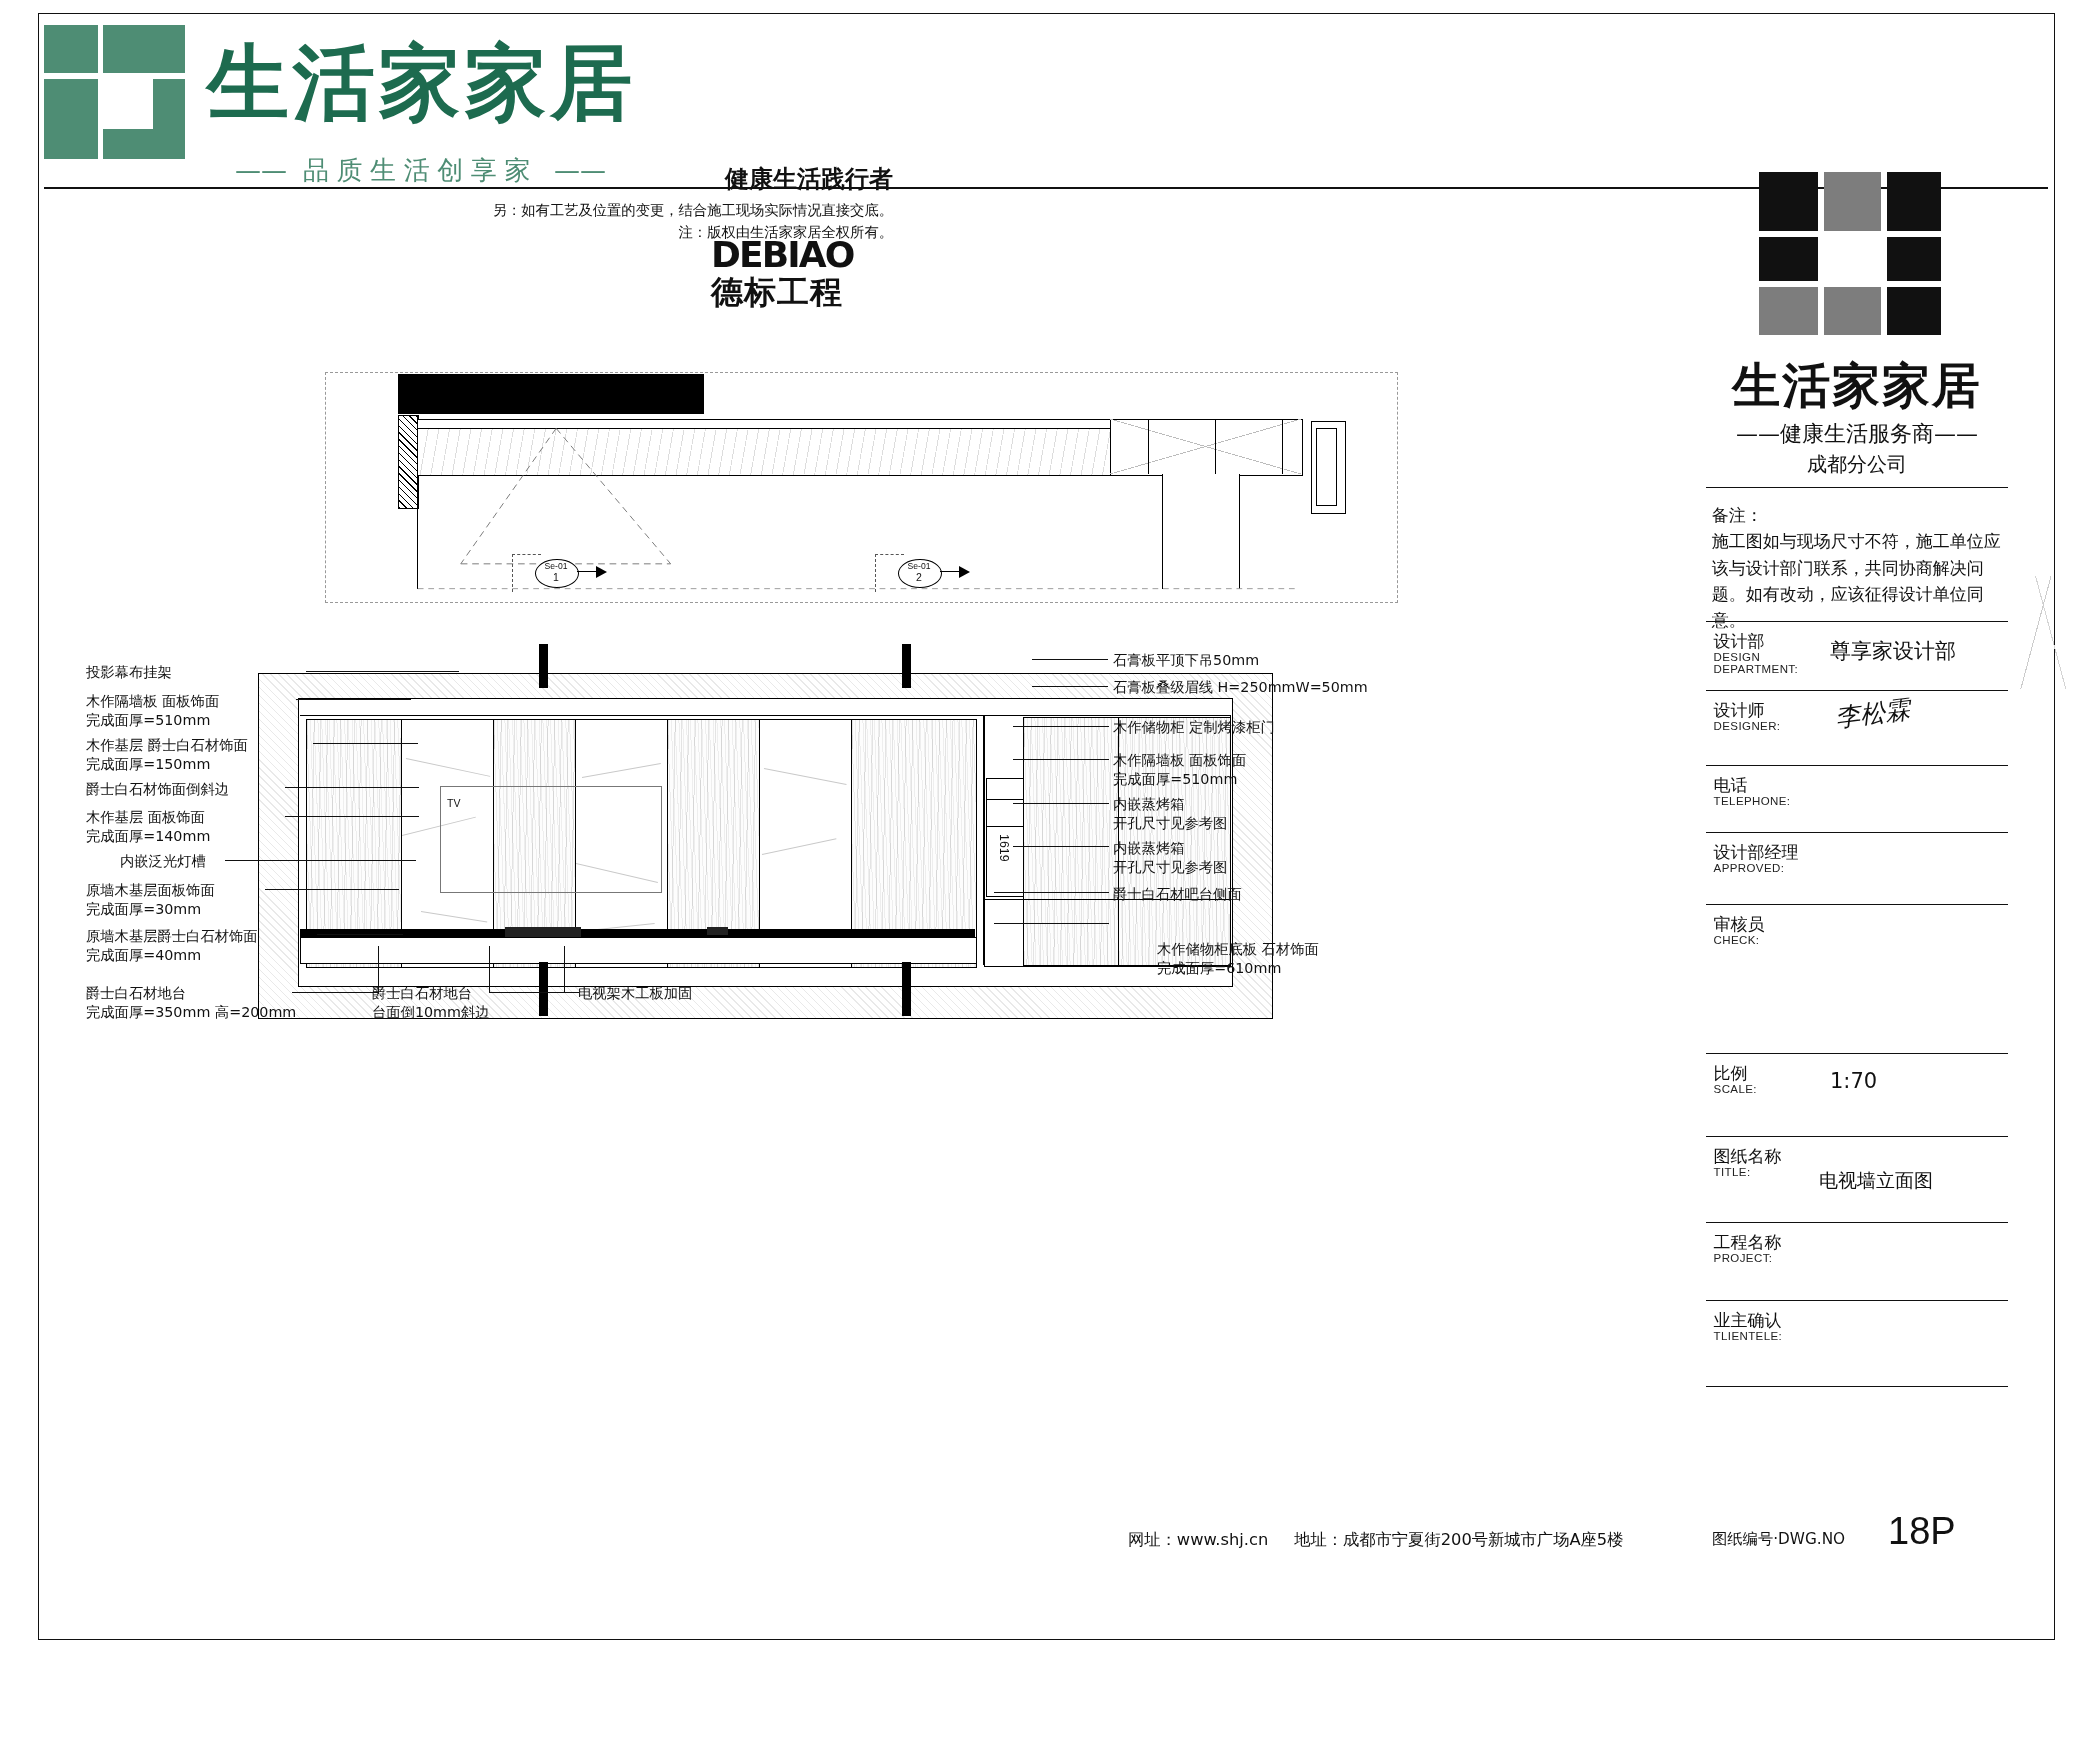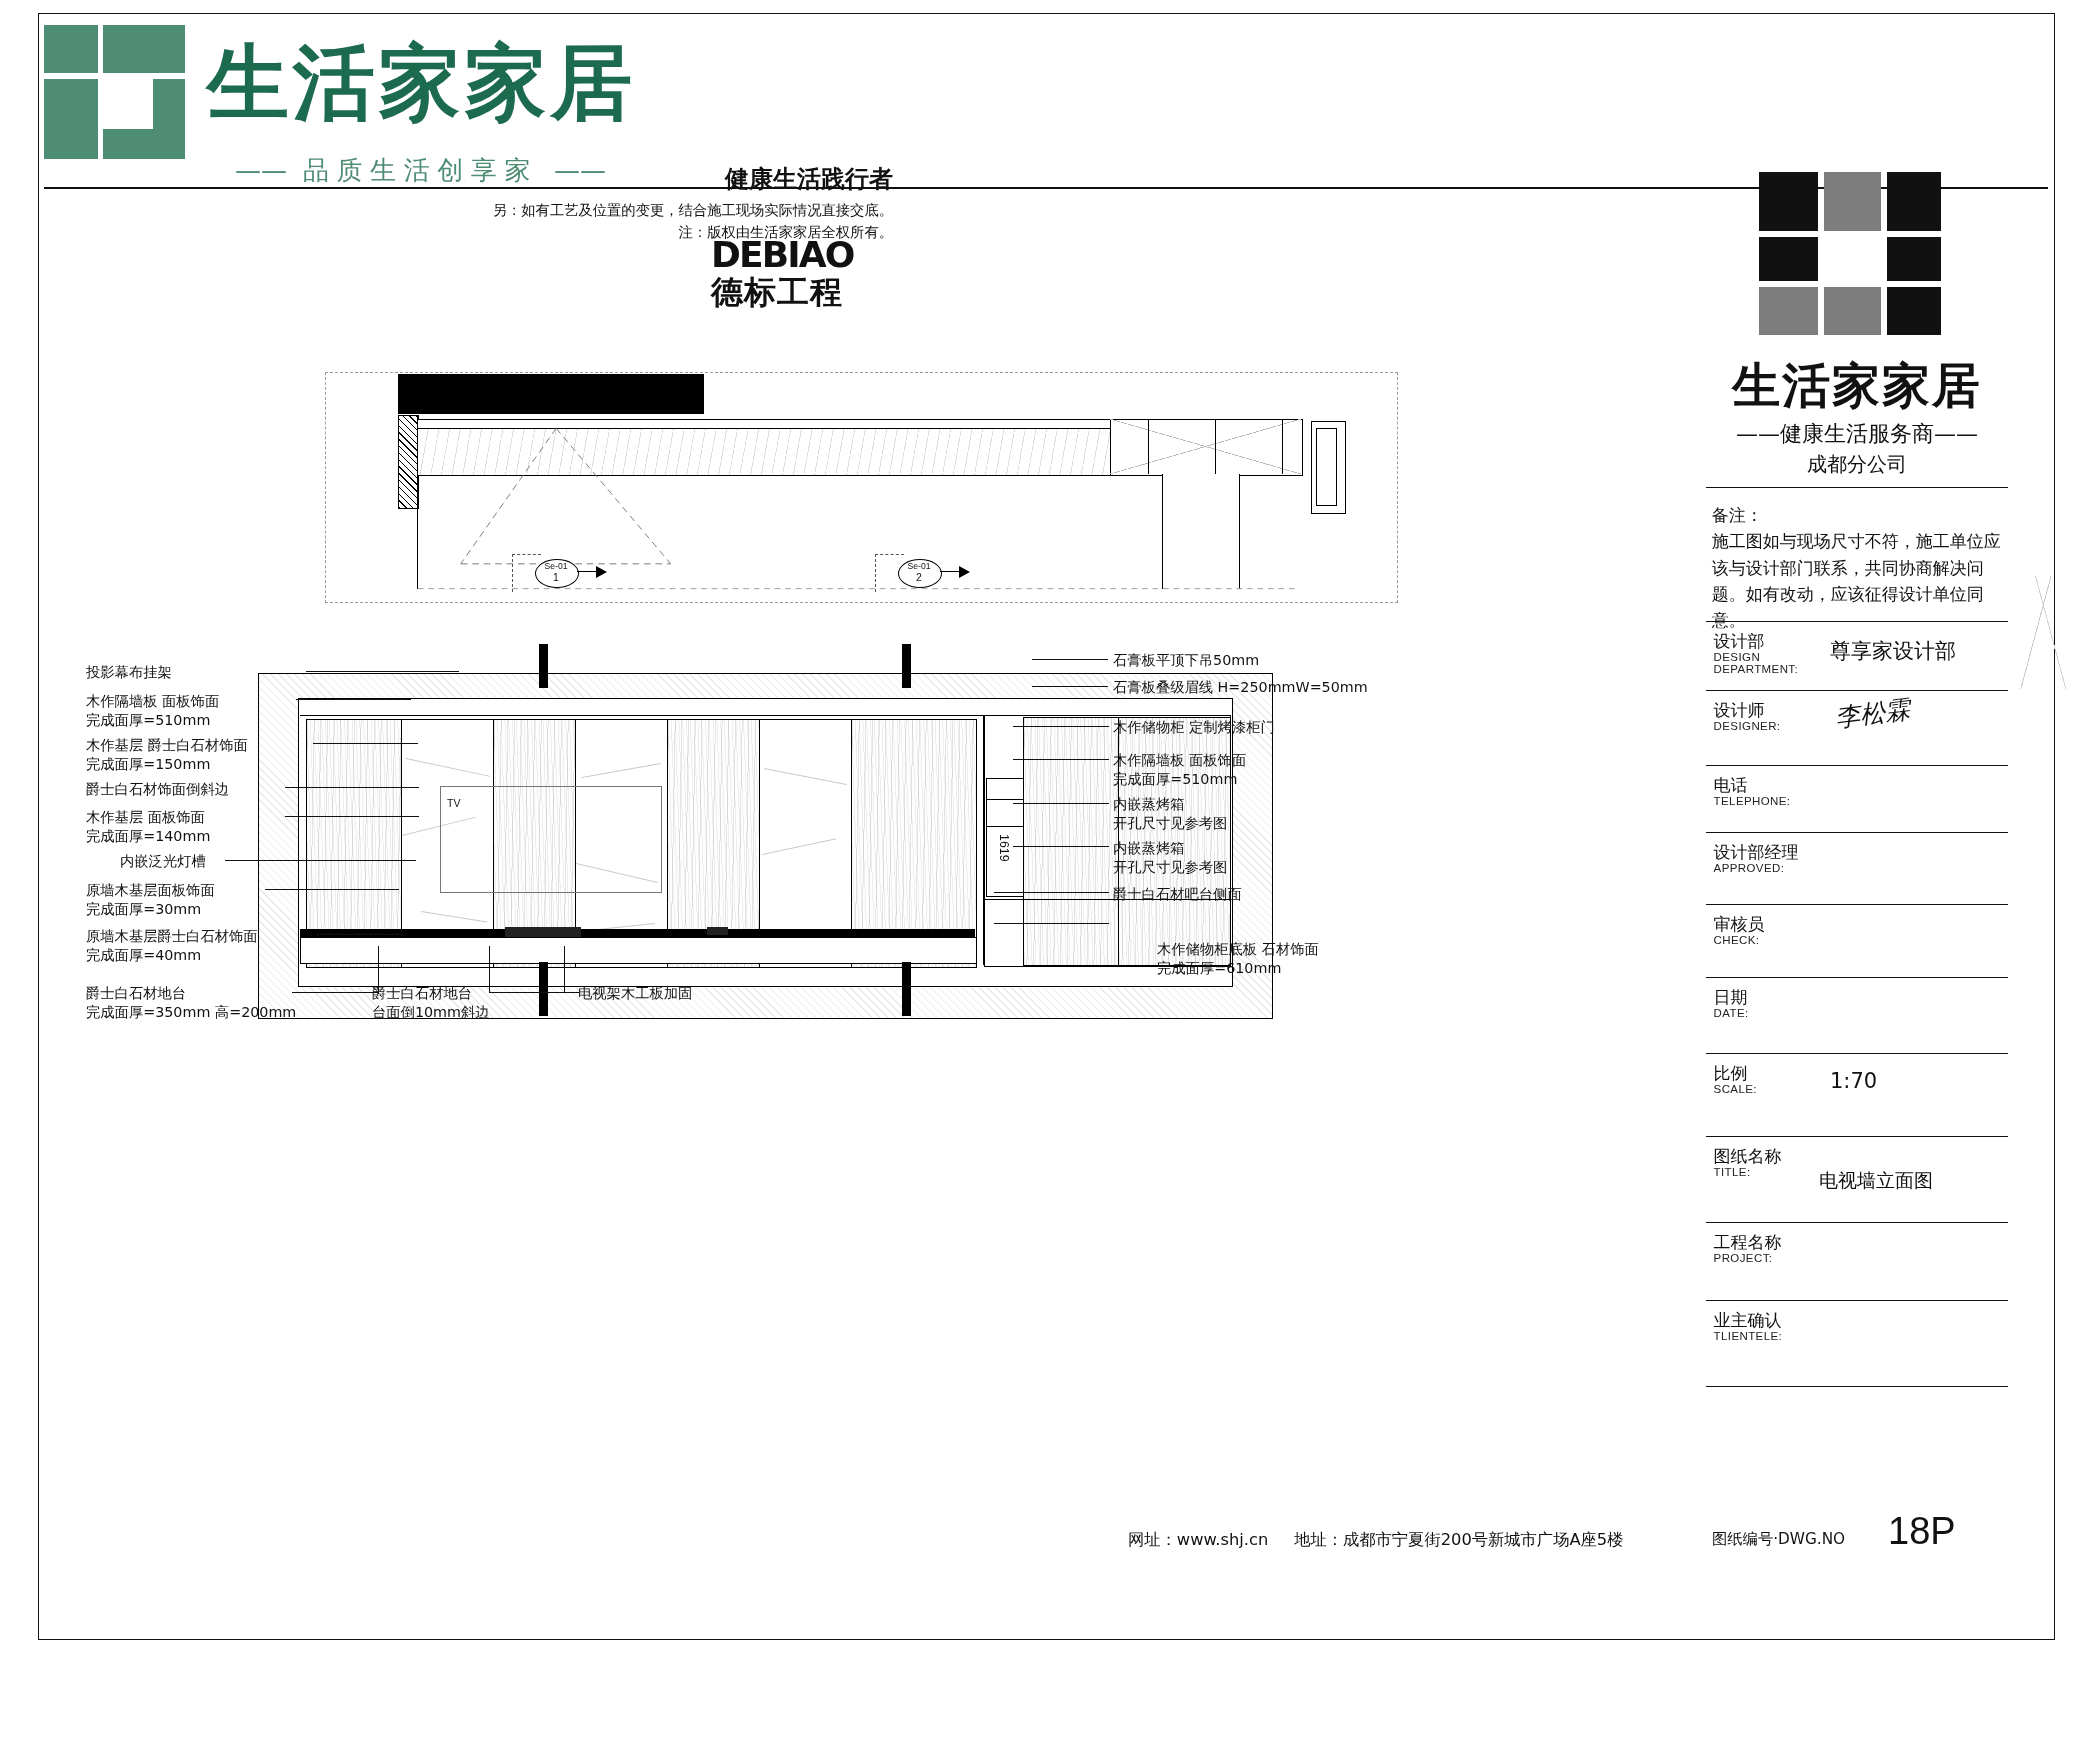--- a/index.html
+++ b/index.html
@@ -193,25 +193,20 @@
       <div class="en">APPROVED:</div>
       <div class="val"></div>
     </div>
 
     <div class="row" style="top:732px;height:73px">
       <div class="cn">审核员</div>
       <div class="en">CHECK:</div>
       <div class="val"></div>
     </div>
 
-    <div class="row" style="top:805px;height:76px">
-      <div class="cn">日期</div>
-      <div class="en">DATE:</div>
-      <div class="val"></div>
-    </div>
 
     <div class="row" style="top:881px;height:82px">
       <div class="cn">比例</div>
       <div class="en">SCALE:</div>
       <div class="val">1:70</div>
     </div>
 
     <div class="row" style="top:964px;height:86px">
       <div class="cn">图纸名称</div>
       <div class="en">TITLE:</div>

